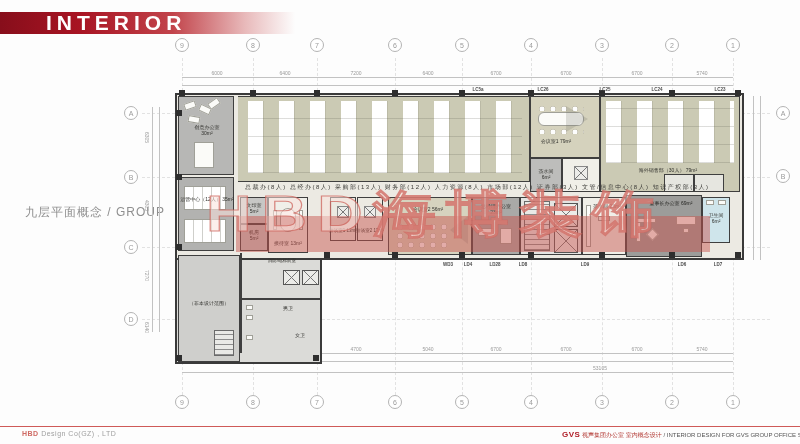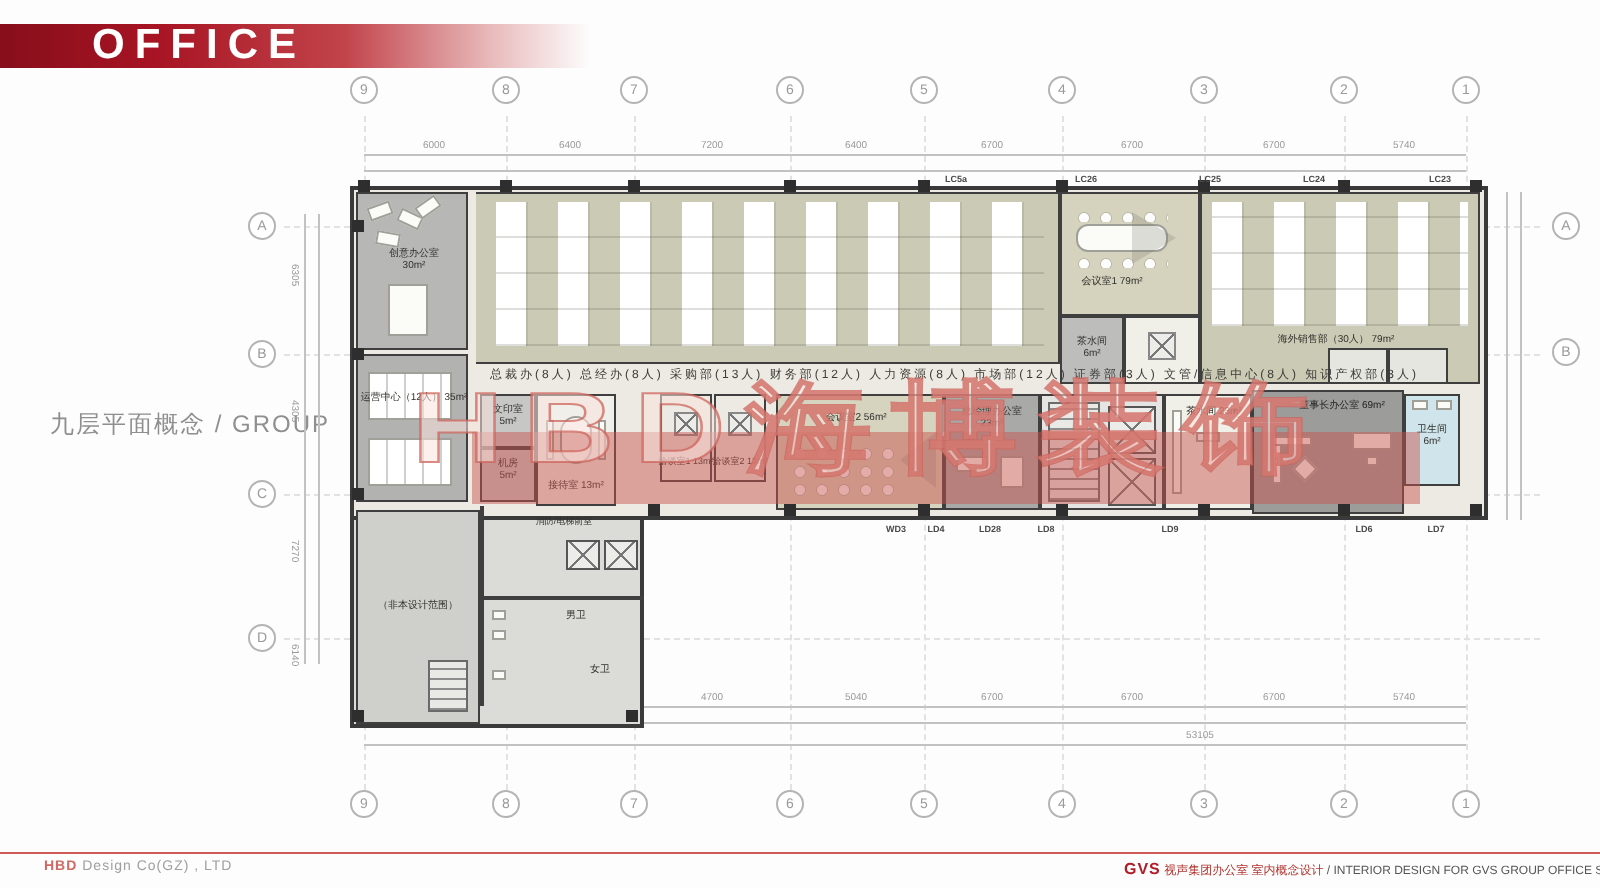--- a/index.html
+++ b/index.html
@@ -61,21 +61,21 @@
   .foot-right .cn{color:#b0342e;}
   .caption{position:absolute;left:245px;top:183px;font-size:6px;letter-spacing:1.5px;color:#3c3c38;
     white-space:nowrap;z-index:6;}
 </style>
 </head>
 <body>
 
 <div class="sheet">
 
   <div class="banner"></div>
-  <div class="banner-title">OFFICE</div>
+  <div class="banner-title">INTERIOR</div>
   <div class="plan-title">九层平面概念 / GROUP</div>
 
   <div class="gv" style="left:182px"></div>
   <div class="gv" style="left:253px"></div>
   <div class="gv" style="left:317px"></div>
   <div class="gv" style="left:395px"></div>
   <div class="gv" style="left:462px"></div>
   <div class="gv" style="left:531px"></div>
   <div class="gv" style="left:602px"></div>
   <div class="gv" style="left:672px"></div>

